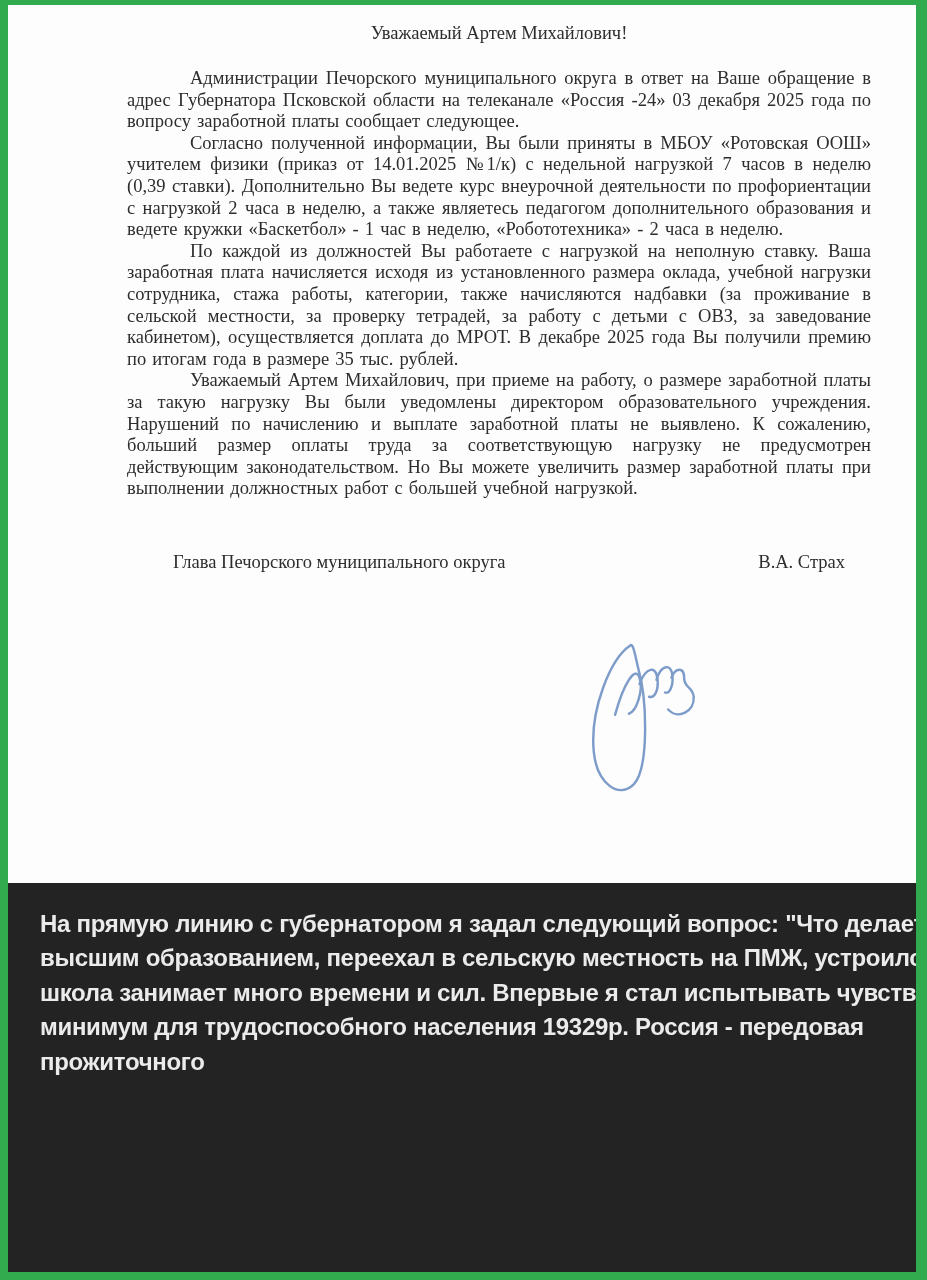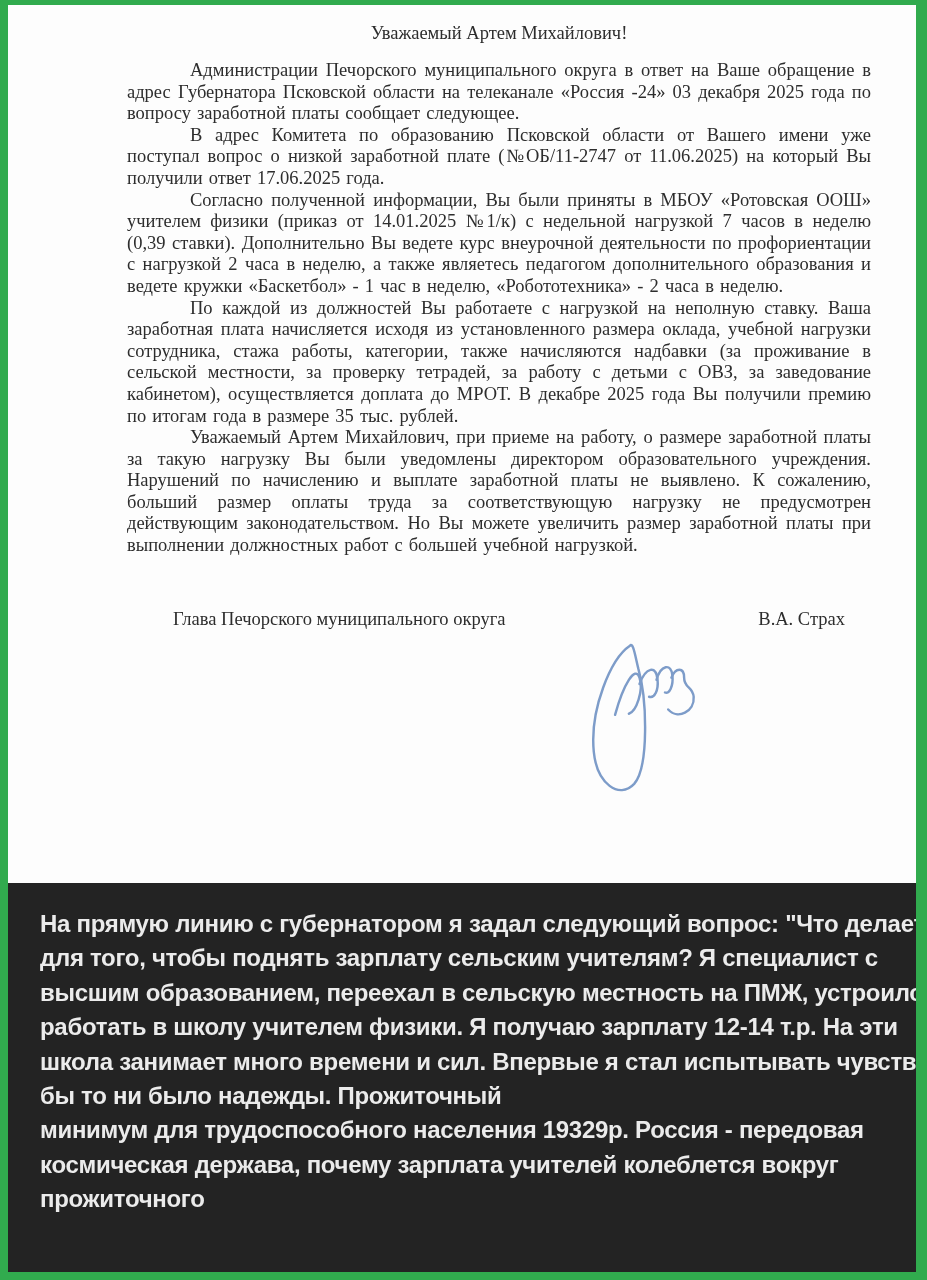--- a/index.html
+++ b/index.html
@@ -21,21 +21,21 @@
     flex: 0 0 878px;
     position: relative;
     padding: 14px 45px 0 119px;
     overflow: hidden;
   }
   .salutation {
     text-align: center;
     font-size: 18.5px;
     color: #2d2d2d;
     margin-top: 4px;
-    margin-bottom: 16px;
+    margin-bottom: 24px;
   }
   .para {
     font-size: 18.5px;
     line-height: 21.6px;
     color: #2d2d2d;
     text-align: justify;
     text-indent: 63px;
     word-spacing: 1.5px;
   }
   .sig-row {
@@ -73,44 +73,39 @@
 </style>
 </head>
 <body>
 
 <div class="page">
 
   <div class="letter">
     <div class="salutation">Уважаемый Артем Михайлович!</div>
 
     <p class="para">Администрации Печорского муниципального округа в ответ на Ваше обращение в адрес Губернатора Псковской области на телеканале «Россия -24» 03 декабря 2025 года по вопросу заработной платы сообщает следующее.</p>
-    <p class="para">В адрес Комитета по образованию Псковской области от Вашего имени уже поступал вопрос о низкой заработной плате (№ОБ/11-2747 от 11.06.2025) на который Вы получили ответ 17.06.2025 года.</p>
     <p class="para">Согласно полученной информации, Вы были приняты в МБОУ «Ротовская ООШ» учителем физики (приказ от 14.01.2025 №1/к) с недельной нагрузкой 7 часов в неделю (0,39 ставки). Дополнительно Вы ведете курс внеурочной деятельности  по профориентации с нагрузкой 2 часа в неделю, а также являетесь педагогом дополнительного образования  и ведете кружки «Баскетбол» - 1 час в неделю, «Робототехника» - 2 часа в неделю.</p>
     <p class="para">По каждой из должностей Вы работаете с нагрузкой на неполную ставку. Ваша заработная плата начисляется исходя из установленного размера оклада, учебной нагрузки сотрудника, стажа работы, категории, также начисляются надбавки (за проживание в сельской местности, за проверку тетрадей, за работу с детьми с ОВЗ, за заведование кабинетом), осуществляется доплата до МРОТ. В декабре 2025 года Вы получили премию по итогам года в размере 35 тыс. рублей.</p>
     <p class="para">Уважаемый Артем Михайлович, при приеме на работу, о размере заработной платы за такую нагрузку Вы были уведомлены директором образовательного учреждения. Нарушений по начислению и выплате заработной платы не выявлено. К сожалению, больший размер оплаты труда за соответствующую нагрузку не предусмотрен действующим законодательством. Но Вы можете увеличить размер заработной платы при выполнении должностных работ  с большей учебной нагрузкой.</p>
 
     <div class="sig-row">
       <span>Глава Печорского муниципального округа</span>
       <span>В.А. Страх</span>
     </div>
 
     <svg class="signature-svg" viewBox="0 0 150 160" fill="none" stroke="#7d9cc9" stroke-width="2.3" stroke-linecap="round" stroke-linejoin="round">
       <path d="M 58,12 C 40,24 20,72 24,112 C 27,142 48,157 62,142 C 76,126 74,62 66,34 C 63,22 61,8 58,12 Z"></path>
       <path d="M 44,77 C 52,48 63,30 67,42 C 71,54 64,74 57,76"></path>
       <path d="M 67,48 C 73,32 83,30 84,44 C 85,54 81,62 76,60"></path>
       <path d="M 83,44 C 87,30 97,28 98,40 C 99,50 95,58 91,56"></path>
       <path d="M 97,42 C 101,32 109,32 109,42 C 109,52 117,50 118,60 C 119,74 103,82 94,72"></path>
     </svg>
   </div>
 
   <div class="caption">
     <div class="cap-line">На прямую линию с губернатором я задал следующий вопрос: "Что делается</div>
-    <div class="cap-line">для того, чтобы поднять зарплату сельским учителям? Я специалист с</div>
     <div class="cap-line">высшим образованием, переехал в сельскую местность на ПМЖ, устроился</div>
-    <div class="cap-line">работать в школу учителем физики. Я получаю зарплату 12-14 т.р. На эти</div>
     <div class="cap-line">школа занимает много времени и сил. Впервые я стал испытывать чувство</div>
-    <div class="cap-line">бы то ни было надежды. Прожиточный</div>
     <div class="cap-line">минимум для трудоспособного населения 19329р. Россия - передовая</div>
-    <div class="cap-line">космическая держава, почему зарплата учителей колеблется вокруг</div>
     <div class="cap-line">прожиточного</div>
   </div>
 
 </div>
 
 </body></html>

